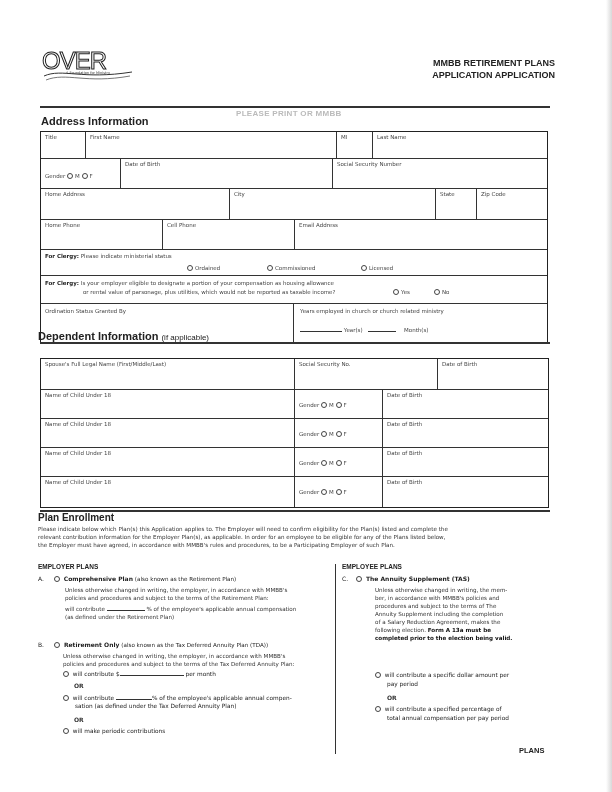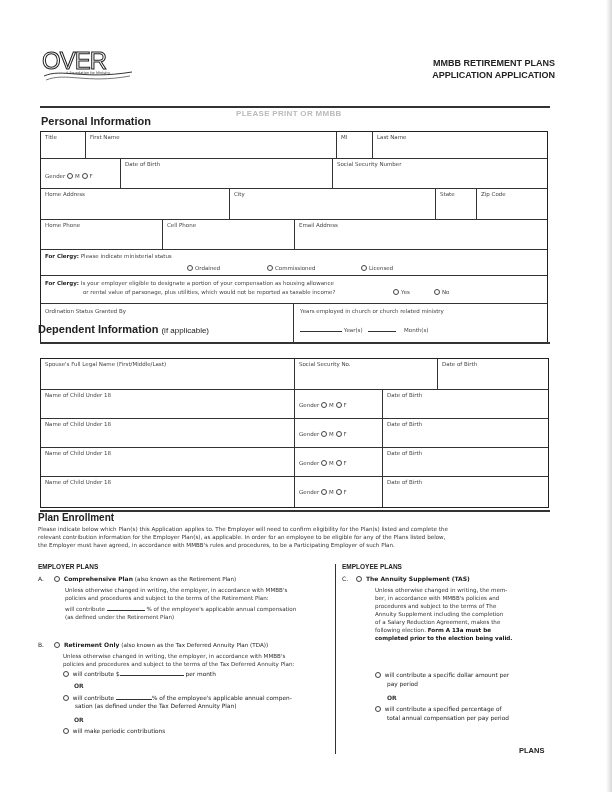--- a/index.html
+++ b/index.html
@@ -45,21 +45,21 @@
 </div>
 
 <div class="hdr-title">
   <div>MMBB RETIREMENT PLANS</div>
   <div>APPLICATION APPLICATION</div>
 </div>
 
 <div class="hr-top"></div>
 <div class="print-note">PLEASE PRINT OR MMBB</div>
 
-<div class="sec-title" style="left:41px; top:115px;">Personal Information</div>
+<div class="sec-title" style="left:41px; top:115px;">Address Information</div>
 
 <div class="box" style="left:40px; top:131px; width:508px; height:213px; border-width:1.2px;">
 
   <div class="cell" style="left:0; top:0; width:45px; height:27px;">
     <span class="lbl" style="left:4px; top:2px;">Title</span>
   </div>
   <div class="cell" style="left:45px; top:0; width:251px; height:27px;">
     <span class="lbl" style="left:4px; top:2px;">First Name</span>
   </div>
   <div class="cell" style="left:296px; top:0; width:36px; height:27px;">
@@ -128,21 +128,21 @@
     <span class="lbl" style="left:6px; top:22px;">
       <span class="ul" style="width:42px;"></span>
       <span>Year(s)</span>
       <span class="ul" style="width:28px; margin-left:4px;"></span>
       <span style="margin-left:6px;">Month(s)</span>
     </span>
   </div>
 </div>
 
 <div class="hr-mid" style="left:40px; top:342px; width:510px; height:1.5px;"></div>
-<div class="sec-title" style="left:38px; top:323px;">
+<div class="sec-title" style="left:38px; top:330px;">
   <span>Dependent Information</span>
   <span class="sub">(if applicable)</span>
 </div>
 
 <div class="box" style="left:40px; top:358px; width:509px; height:150px; border-width:1.2px;">
   <div class="cell" style="left:0; top:0; width:254px; height:31px;">
     <span class="lbl" style="left:4px; top:2px;">Spouse's Full Legal Name (First/Middle/Last)</span>
   </div>
   <div class="cell" style="left:254px; top:0; width:143px; height:31px;">
     <span class="lbl" style="left:4px; top:2px;">Social Security No.</span>

